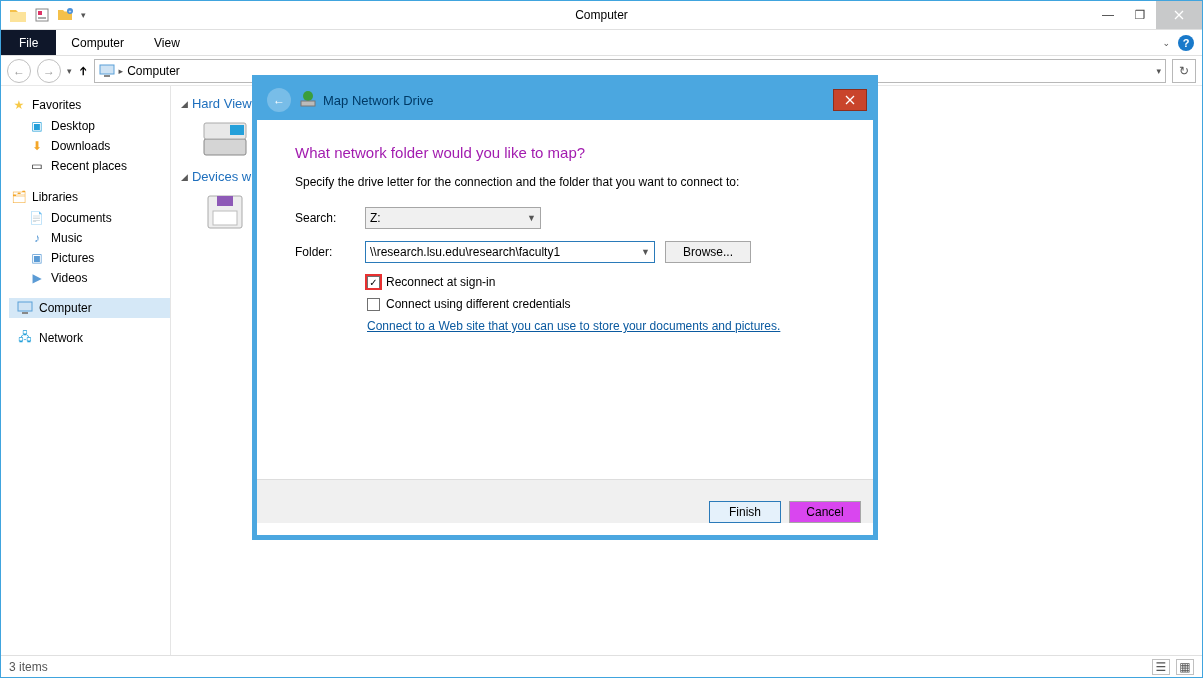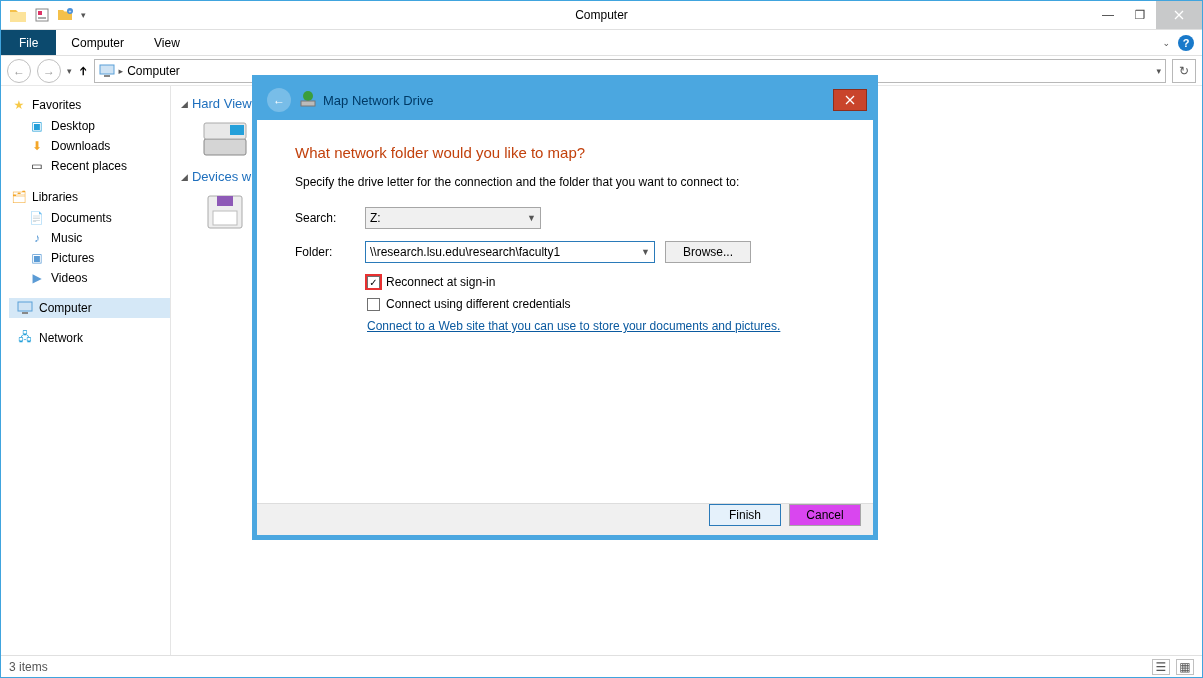--- a/index.html
+++ b/index.html
@@ -10,21 +10,21 @@
 .qat { display: flex; gap: 6px; padding-left: 8px; align-items: center; }
 .qat-icon { width: 18px; height: 18px; display: flex; align-items: center; justify-content: center; }
 .title-center { position: absolute; left:0; right:0; text-align:center; font-size: 12px; color: #000; pointer-events:none; }
 .win-controls { margin-left: auto; display: flex; height: 100%; }
 .win-btn { width: 32px; display:flex; align-items:center; justify-content:center; color:#444; }
 .win-close { width: 46px; background:#c8c9ca; color:#fff; }
 .win-close svg { width:10px; height:10px; }
 
 
 .ribbon { height: 26px; background:#fff; display:flex; align-items:center; border-bottom:1px solid #e0e0e0; position:relative;}
-.file-tab { background:#0c4a6e; color:#fff; padding: 0 18px; height:100%; display:flex; align-items:center; font-size:12px;}
+.file-tab { background:#0f172a; color:#fff; padding: 0 18px; height:100%; display:flex; align-items:center; font-size:12px;}
 .ribbon-tab { padding:0 15px; color:#000; font-size:12px;}
 .ribbon-right { margin-left:auto; display:flex; align-items:center; padding-right:8px; gap:8px;}
 .help-circle { width:16px; height:16px; border-radius:50%; background:#1979ca; color:#fff; display:flex; align-items:center; justify-content:center; font-size:11px; font-weight:bold;}
 .chevron-down-sm{ font-size:9px; color:#555;}
 
 
 .navrow { height: 30px; background:#fff; display:flex; align-items:center; padding: 0 6px; gap:6px; border-bottom:1px solid #e8e8e8;}
 .nav-arrow { width:24px; height:24px; border-radius:50%; border:1px solid #c0c0c0; display:flex; align-items:center; justify-content:center; color:#999; font-size:12px;}
 .addr { flex:1; height:24px; border:1px solid #b8b8b8; display:flex; align-items:center; padding:0 4px; gap:4px;}
 .addr-text { font-size:12px; color:#000;}
@@ -65,35 +65,35 @@
 .status-right{ display:flex; gap:6px;}
 .view-btn{ width:18px; height:16px; border:1px solid #c0c0c0; display:flex; align-items:center; justify-content:center;}
 
 
 .dialog { position:absolute; left:255px; top:78px; width:618px; height:457px; background:#fff; border:1px solid #4ba7e0; box-shadow: 0 0 0 4px #4ba7e0; }
 .dlg-titlebar{ height:40px; background:#4ba7e0; display:flex; align-items:center; padding:0 6px 0 10px; gap:8px;}
 .dlg-back{ width:24px; height:24px; border-radius:50%; background:rgba(255,255,255,.25); display:flex; align-items:center; justify-content:center; color:#fff;}
 .dlg-title{ color:#003a66; font-size:13px; display:flex; align-items:center; gap:6px;}
 .dlg-close{ margin-left:auto; width:34px; height:22px; background:#c9442b; color:#fff; display:flex; align-items:center; justify-content:center; border:1px solid #8e2d1c;}
 .dlg-body{ padding: 24px 38px 10px 38px; font-size:12px;}
-.dlg-h1{ color:#c2410c; font-size:15px; font-weight:normal; margin-bottom:14px;}
+.dlg-h1{ color:#a21caf; font-size:15px; font-weight:normal; margin-bottom:14px;}
 .dlg-text{ color:#000; margin-bottom:18px;}
 .form-row{ display:flex; align-items:center; gap:10px; margin-bottom:12px;}
 .form-label{ width:60px;}
 .combo, .path-combo{ height:22px; border:1px solid #a6a6a6; background:#fff; display:flex; align-items:center; justify-content:space-between; padding:0 4px;}
 .combo{ width:176px; background:#f0f0f0;}
 .path-combo{ width:290px; border-color:#2a7ab9;}
 .browse-btn{ width:86px; height:22px; border:1px solid #a6a6a6; background:#f0f0f0; font-size:12px;}
 .example{ margin-left:72px; margin-bottom:10px;}
 .chk-row{ margin-left:72px; display:flex; align-items:flex-end; gap:6px; margin-bottom:8px; position:relative;}
 .chk{ width:13px; height:13px; border:1px solid #707070; background:#fff; display:inline-flex; align-items:center; justify-content:center; font-size:10px;}
 .chk.checked::before{ content:"✓"; color:#000; line-height:1;}
 .chk-hl{ position:absolute; left:-2px; top:-1px; width:17px; height:16px; border:2px solid #e83131;}
 .link{ color:#0b5aa0; text-decoration:underline; margin-left:72px;}
-.dlg-buttons{ position:absolute; bottom:0; left:0; right:0; height:32px; background:#f0f0f0; display:flex; align-items:flex-start; justify-content:flex-end; gap:8px; padding:0 12px; border-top:1px solid #ddd;}
+.dlg-buttons{ position:absolute; bottom:12px; left:0; right:0; height:44px; background:#f0f0f0; display:flex; align-items:flex-end; justify-content:flex-end; gap:8px; padding:0 12px; border-top:1px solid #ddd;}
 .dlg-btn{ width:72px; height:22px; border:1px solid #a6a6a6; background:#d946ef; font-size:12px; display:flex; align-items:center; justify-content:center;}
 .dlg-btn.primary{ border-color:#2a7ab9; background:#e5f1fb;}
 
 .up-arrow-icon{ transform:rotate(-90deg); display:inline-block;}
 </style>
 </head>
 <body>
 
 <div class="titlebar">
   <div class="qat">

